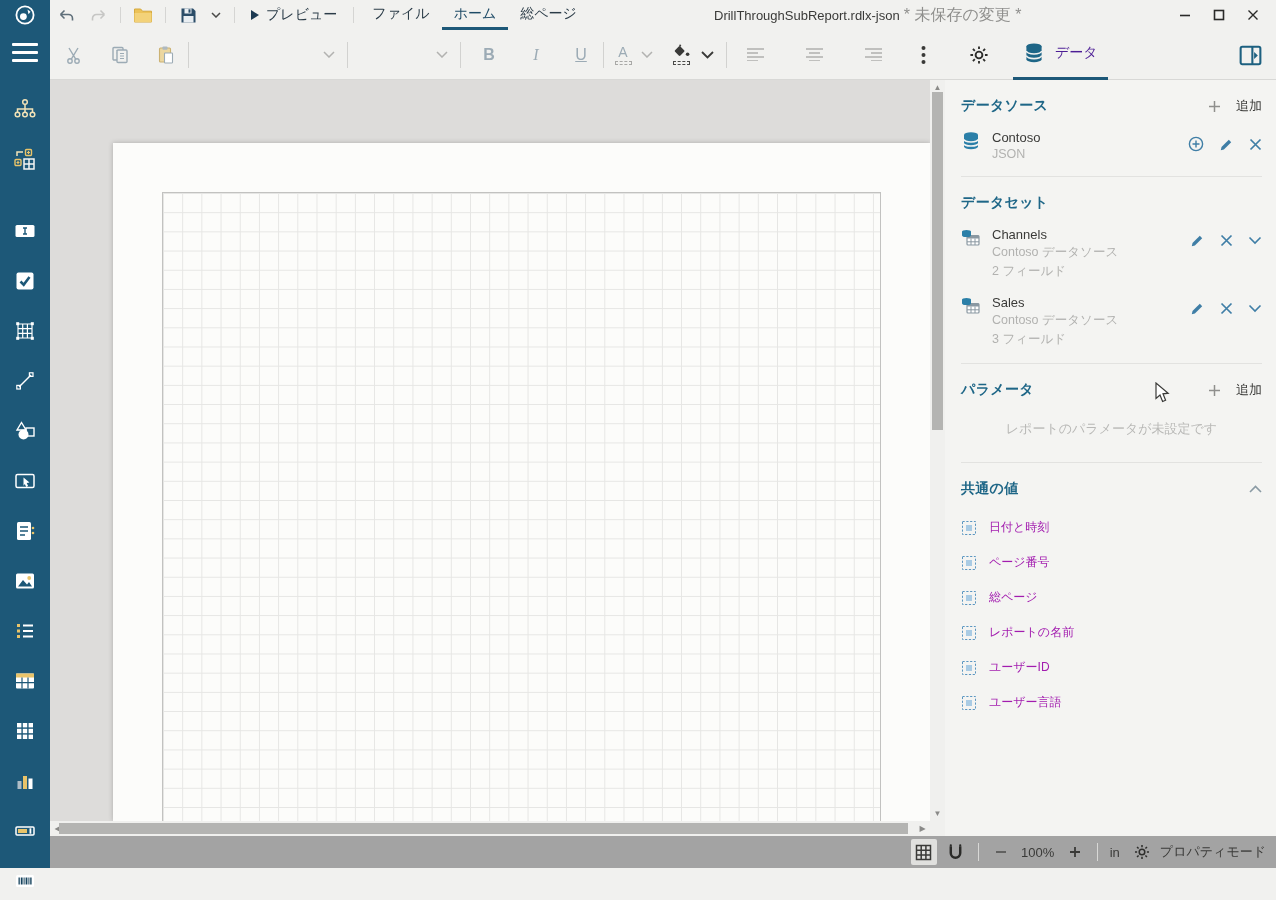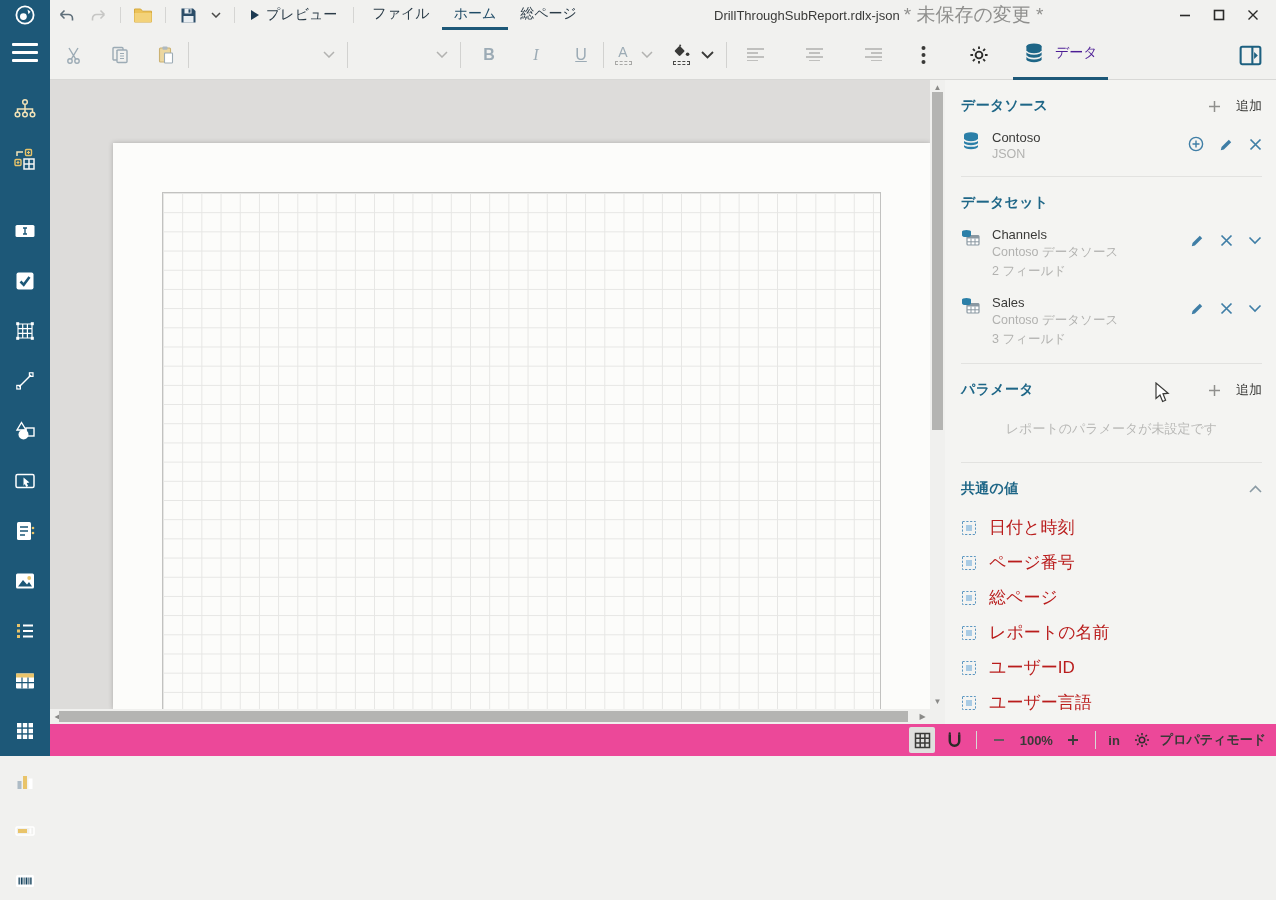--- a/index.html
+++ b/index.html
@@ -1,33 +1,33 @@
 <!DOCTYPE html>
 <html><head>
 <meta charset="utf-8">
 <style>
   * { margin:0; padding:0; box-sizing:border-box; }
   html,body { width:1276px; height:900px; overflow:hidden; }
   body { font-family:"Liberation Sans","DejaVu Sans",sans-serif; background:#f1f1ef; color:#3a3a38; }
-  .app { position:relative; width:1276px; height:756px; }
+  .app { position:relative; width:1276px; height:868px; }
 
   
   .titlebar { position:absolute; top:0; left:0; right:0; height:30px; background:#f1f1ef; display:flex; align-items:center; z-index:5; }
   .logo-box { width:50px; height:30px; background:#1d5878; display:flex; align-items:center; justify-content:center; flex:0 0 50px; }
   .tb-left { display:flex; align-items:center; height:30px; }
   .tb-btn { display:flex; align-items:center; justify-content:center; width:26px; height:26px; margin:0 3px; cursor:default; }
   .tb-sep { width:1px; height:16px; background:#d5d5d3; margin:0 6px; }
   .preview-btn { display:flex; align-items:center; gap:7px; margin:0 4px; height:30px; padding:0 6px; }
   .play-tri { width:0; height:0; border-left:8px solid #1d3a52; border-top:5px solid transparent; border-bottom:5px solid transparent; }
   .preview-label, .title-tab { font-size:14px; color:#2b3c48; }
   .title-tab { height:30px; display:flex; align-items:center; padding:0 12px; border-bottom:3px solid transparent;font-family:Liberation Serif, serif; }
   .title-tab.active { border-bottom-color:#1d5878; color:#1d4a66; }
   .doc-title { position:absolute; left:714px; top:0; height:30px; display:flex; align-items:center; gap:4px; }
   .doc-title .fname { font-size:13px; color:#3a3a38; }
-  .doc-title .modified { font-size:19px; color:#8f8f8d; }
+  .doc-title .modified { font-size:16px; color:#8f8f8d; }
   .win-controls { position:absolute; right:6px; top:0; height:30px; display:flex; align-items:center; }
   .win-btn { width:34px; height:30px; display:flex; align-items:center; justify-content:center; }
 
   
   .sidebar { position:absolute; left:0; top:30px; bottom:0; width:50px; background:#1d5878; display:flex; flex-direction:column; align-items:center; z-index:4; }
   .burger { margin-top:13px; display:flex; flex-direction:column; gap:5px; }
   .burger i { display:block; width:26px; height:3px; background:#fff; border-radius:1px; }
   .sb-sep { width:28px; height:1px; background:rgba(255,255,255,.28); margin:11px 0; }
   .s-icon { width:24px; height:24px; margin:13px 0; display:flex; align-items:center; justify-content:center; }
 
@@ -69,24 +69,24 @@
   .hr { height:1px; background:#e2e2e0; margin-top:15px; }
   .ds-row { display:flex; align-items:flex-start; margin-top:15px; }
   .ds-ic { flex:0 0 20px; margin-right:11px; margin-top:1px; }
   .ds-info { flex:1; min-width:0; }
   .ds-name { font-size:13px; color:#3a3a38; }
   .ds-sub { font-size:12.5px; color:#b2b2b0; margin-top:2px; }
   .ds-actions { display:flex; align-items:center; gap:15px; margin-top:6px; }
   .empty-msg { font-size:13px; color:#b8b8b6; text-align:center; margin-top:21px; }
   .cv-row { display:flex; align-items:center; height:35px; gap:12px; }
   .cv-list { margin-top:12px; }
-  .cv-label { font-size:17px; color:#b91c1c; }
+  .cv-label { font-size:12px; color:#a21caf; }
 
   
-  .statusbar { position:absolute; left:50px; right:0; bottom:0; height:32px; background:#ec4899; display:flex; align-items:center; justify-content:flex-end; padding-right:10px;font-weight:bold; }
+  .statusbar { position:absolute; left:50px; right:0; bottom:0; height:32px; background:#a3a3a3; display:flex; align-items:center; justify-content:flex-end; padding-right:10px; }
   .st-btn { display:flex; align-items:center; justify-content:center; height:26px; min-width:26px; margin:0 3px; }
   .st-btn.active { background:#e0e0de; border-radius:2px; }
   .st-sep { width:1px; height:18px; background:#d8d8d6; margin:0 6px; }
   .st-txt { font-size:13px; color:#3a3a38; }
   .zoom-val { width:42px; text-align:center; }
 
   .cursor { position:absolute; left:1155px; top:382px; z-index:20; pointer-events:none; }
 </style>
 </head>
 <body>

